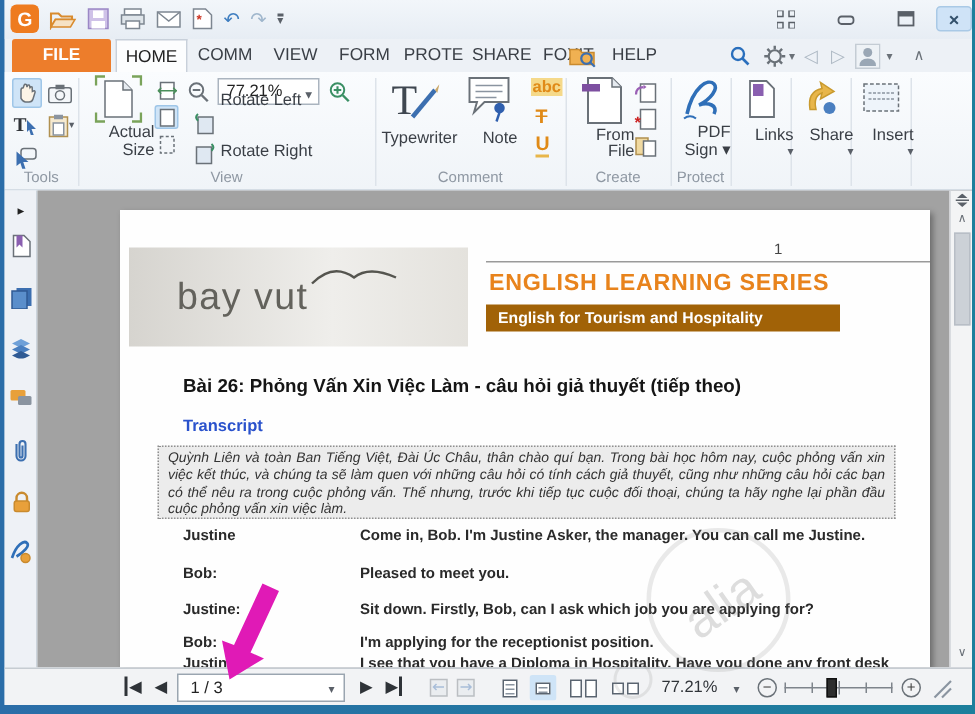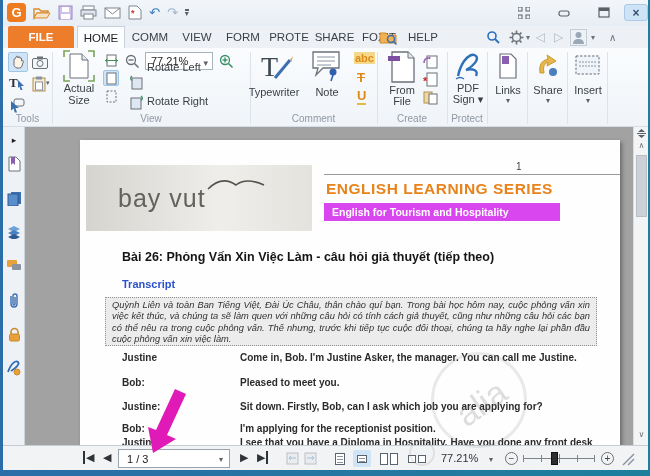--- a/index.html
+++ b/index.html
@@ -16,42 +16,42 @@
   .logo{width:19px;height:19px;background:#ee7b1f;border-radius:4px;color:#fff;font-weight:bold;font-size:13px;display:flex;align-items:center;justify-content:center;}
   
   .tabrow{position:absolute;left:0;top:26px;width:100%;height:22px;}
   .tab{position:absolute;top:0;height:22px;line-height:22px;font-size:11.5px;color:#3a3f46;text-align:center;}
   .tab.file{background:#ed7d2b;color:#fff;font-weight:bold;border-radius:2px 2px 0 0;}
   .tab.active{background:#fcfdfe;border:1px solid #c8d0da;border-bottom:none;color:#222;}
   
   .ribbon{position:absolute;left:0;top:48px;width:100%;height:79px;background:linear-gradient(#fafcfe,#f0f4f8);border-bottom:1px solid #d5dde5;}
   .gdiv{position:absolute;top:4px;width:1px;height:72px;background:#dde3ea;}
   .caption{position:absolute;top:65px;font-size:10px;color:#8f98a3;text-align:center;}
-  .biglabel{position:absolute;font-size:11px;color:#3a3f46;text-align:center;}
+  .biglabel{position:absolute;font-size:11px;color:#3a3f46;text-align:right;}
   .ric{position:absolute;width:18px;height:18px;display:flex;align-items:center;justify-content:center;}
   .sel{background:#cfe4f7;border:1px solid #9fc6e8;border-radius:2px;}
   .combo{position:absolute;left:142px;top:4px;width:68px;height:18px;background:#fff;border:1px solid #aab4bf;font-size:11px;color:#222;line-height:16px;padding-left:5px;}
   .combo .car{position:absolute;right:4px;top:2px;color:#5a6068;font-size:9px;}
   .rlabel{position:absolute;font-size:11px;color:#3a3f46;}
   .orange{color:#e08a17;font-weight:bold;}
   
   .sidebar{position:absolute;left:0;top:127px;width:22px;height:318px;background:#eef1f6;border-right:1px solid #ccd4dc;}
   .sbi{position:absolute;left:2px;width:18px;height:18px;display:flex;align-items:center;justify-content:center;}
   
   .docarea{position:absolute;left:22px;top:127px;width:623px;height:318px;background:#a2a2a2;overflow:hidden;}
   .page{position:absolute;left:55px;top:13px;width:540px;height:305px;background:#fefefe;box-shadow:2px 2px 4px rgba(0,0,0,.35);overflow:hidden;}
   .scroll{position:absolute;right:0;top:0;width:15px;height:318px;background:#f3f4f5;border-left:1px solid #d9dce0;}
   .thumb{position:absolute;left:2px;top:28px;width:11px;height:62px;background:#ccd1d7;border:1px solid #b8bec6;}
   .sarrow{position:absolute;left:0;width:15px;text-align:center;font-size:8px;color:#6a7078;}
   
   .banner-logo{position:absolute;left:6px;top:25px;width:226px;height:66px;background:linear-gradient(90deg,#d6d4cf,#efeeeb 60%,#e4e2dd);display:flex;align-items:center;}
   .banner-logo span{font-size:25px;color:#63625c;letter-spacing:1px;padding-left:32px;}
   .series-line{position:absolute;left:244px;top:34px;width:300px;border-top:1px solid #9a9a9a;}
   .series-title{position:absolute;left:246px;top:40px;font-size:15.5px;font-weight:bold;color:#e8831c;letter-spacing:.5px;}
-  .series-sub{position:absolute;left:244px;top:63px;width:236px;height:18px;background:#d946ef;color:#fff;font-size:10.5px;font-weight:bold;line-height:18px;padding-left:8px;}
+  .series-sub{position:absolute;left:244px;top:63px;width:236px;height:18px;background:#a16207;color:#fff;font-size:10.5px;font-weight:bold;line-height:18px;padding-left:8px;}
   .pagenum{position:absolute;left:436px;top:21px;font-size:10px;color:#444;}
   .heading{position:absolute;left:42px;top:110px;font-size:12.5px;font-weight:bold;color:#151515;}
   .transcript{position:absolute;left:42px;top:138px;font-size:11px;font-weight:bold;color:#2a52cc;}
   .introbox{position:absolute;left:25px;top:157px;width:492px;height:49px;background:#ececec;border:1px dotted #8f8f8f;padding:2px 6px;font-size:9.3px;font-style:italic;color:#333;line-height:11.3px;text-align:justify;}
   .drow{position:absolute;font-size:10px;font-weight:bold;color:#2a2a2a;}
   .dspk{position:absolute;left:42px;}
   .dtxt{position:absolute;left:160px;width:370px;}
   
   .statusbar{position:absolute;left:0;top:445px;width:100%;height:25px;background:#f2f3f5;border-top:1px solid #c6ccd2;}
   .nav{position:absolute;top:5px;font-size:11px;color:#2f3338;}

